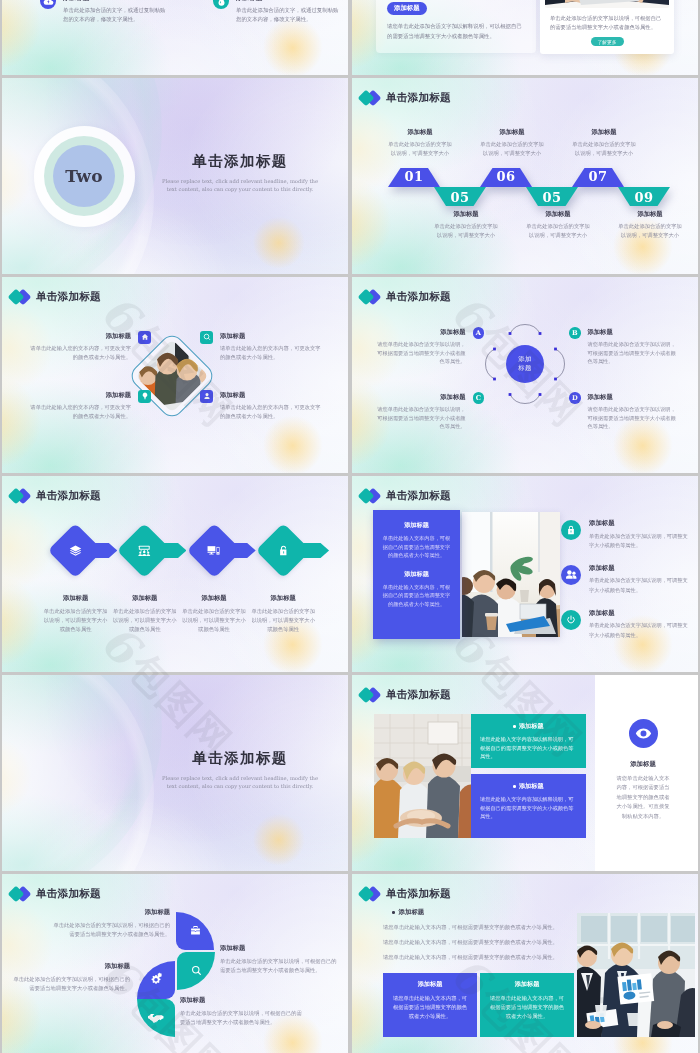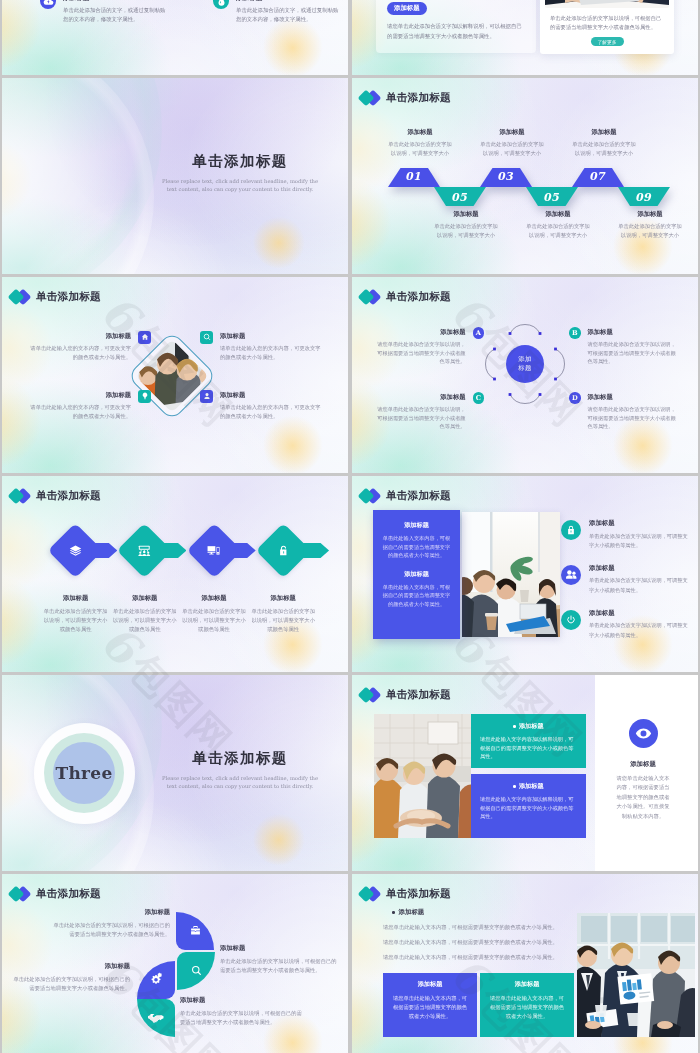--- a/index.html
+++ b/index.html
@@ -75,22 +75,22 @@
   .sd .tw p{margin:0;font-family:"DejaVu Serif",serif;font-size:5.2px;line-height:8.2px;color:#8d8da0;padding:0 8px;}
 
 
   
   .szz .zz{position:absolute;left:36px;top:90px;display:flex;}
   .szz .zs{width:52px;height:19px;position:relative;display:flex;align-items:center;justify-content:center;
     margin-right:-6px;}
   .szz .zz{filter:drop-shadow(2px 5px 4px rgba(118,126,164,.42));}
   .szz .zs.up{background:#4a50e8;clip-path:polygon(12.5px 0,40px 0,52px 19px,0 19px);}
   .szz .zs.down{background:#12b5ab;clip-path:polygon(0 0,52px 0,39.5px 19px,12px 19px);margin-top:19px;}
-  .szz .zs .n{font-family:"DejaVu Serif",serif;font-weight:700;font-size:11px;color:#fff;
-    letter-spacing:.4px;position:relative;top:-1px;font-style:italic;}
+  .szz .zs .n{font-family:"DejaVu Serif",serif;font-weight:700;font-size:13px;color:#fff;
+    letter-spacing:.4px;position:relative;top:-1px;}
   .szz .zs.down .n{top:1px;}
   .szz .ztop{position:absolute;left:22px;top:50px;display:flex;}
   .szz .zbot{position:absolute;left:68px;top:132px;display:flex;}
   .szz .zl{width:92px;text-align:center;}
   .szz .zl .t{font-family:"DejaVu Serif",serif;font-weight:700;font-size:6.3px;color:#3d3d50;margin-bottom:3px;}
   .szz .zl .b{font-family:"DejaVu Serif",serif;font-size:5.3px;line-height:9.2px;color:#8c8c9e;padding:0 13px;}
 
 
   
   .spd .dia{position:absolute;left:138px;top:67px;width:64px;height:64px;transform:rotate(45deg);
@@ -322,20 +322,27 @@
     <div class="btn">了解更多</div>
   </div>
 </div>
 
 <div class="slide r1 c0 sd">
   <div class="bg bg2">
     <span class="sw sw1"></span>
     <span class="sw sw2"></span>
     <span class="sw sw3"></span>
   </div>
+  <div class="ring">
+    <div class="ring2">
+      <div class="ring3">
+        <span class="num">Two</span>
+      </div>
+    </div>
+  </div>
   <div class="tw">
     <h3>单击添加标题</h3>
     <p>Please replace text, click add relevant headline, modify the text content, also can copy your content to this directly.</p>
   </div>
 </div>
 
 <div class="slide r1 c1 szz">
   <div class="bg"></div>
   <div class="hdr">
     <span class="logo">
@@ -345,21 +352,21 @@
     <h2>单击添加标题</h2>
   </div>
   <div class="zz">
     <div class="zs up">
           <span class="n">01</span>
         </div>
     <div class="zs down">
           <span class="n">05</span>
         </div>
     <div class="zs up">
-          <span class="n">03</span>
+          <span class="n">06</span>
         </div>
     <div class="zs down">
           <span class="n">05</span>
         </div>
     <div class="zs up">
           <span class="n">07</span>
         </div>
     <div class="zs down">
           <span class="n">09</span>
         </div>
@@ -718,27 +725,20 @@
           </div>
     </div>
   </div>
 </div>
 
 <div class="slide r4 c0 sd">
   <div class="bg bg2">
     <span class="sw sw1"></span>
     <span class="sw sw2"></span>
     <span class="sw sw3"></span>
-  </div>
-  <div class="ring">
-    <div class="ring2">
-      <div class="ring3">
-        <span class="num">Three</span>
-      </div>
-    </div>
   </div>
   <div class="tw">
     <h3>单击添加标题</h3>
     <p>Please replace text, click add relevant headline, modify the text content, also can copy your content to this directly.</p>
   </div>
 </div>
 
 <div class="slide r4 c1 s2p">
   <div class="bg"></div>
   <div class="white"></div>

